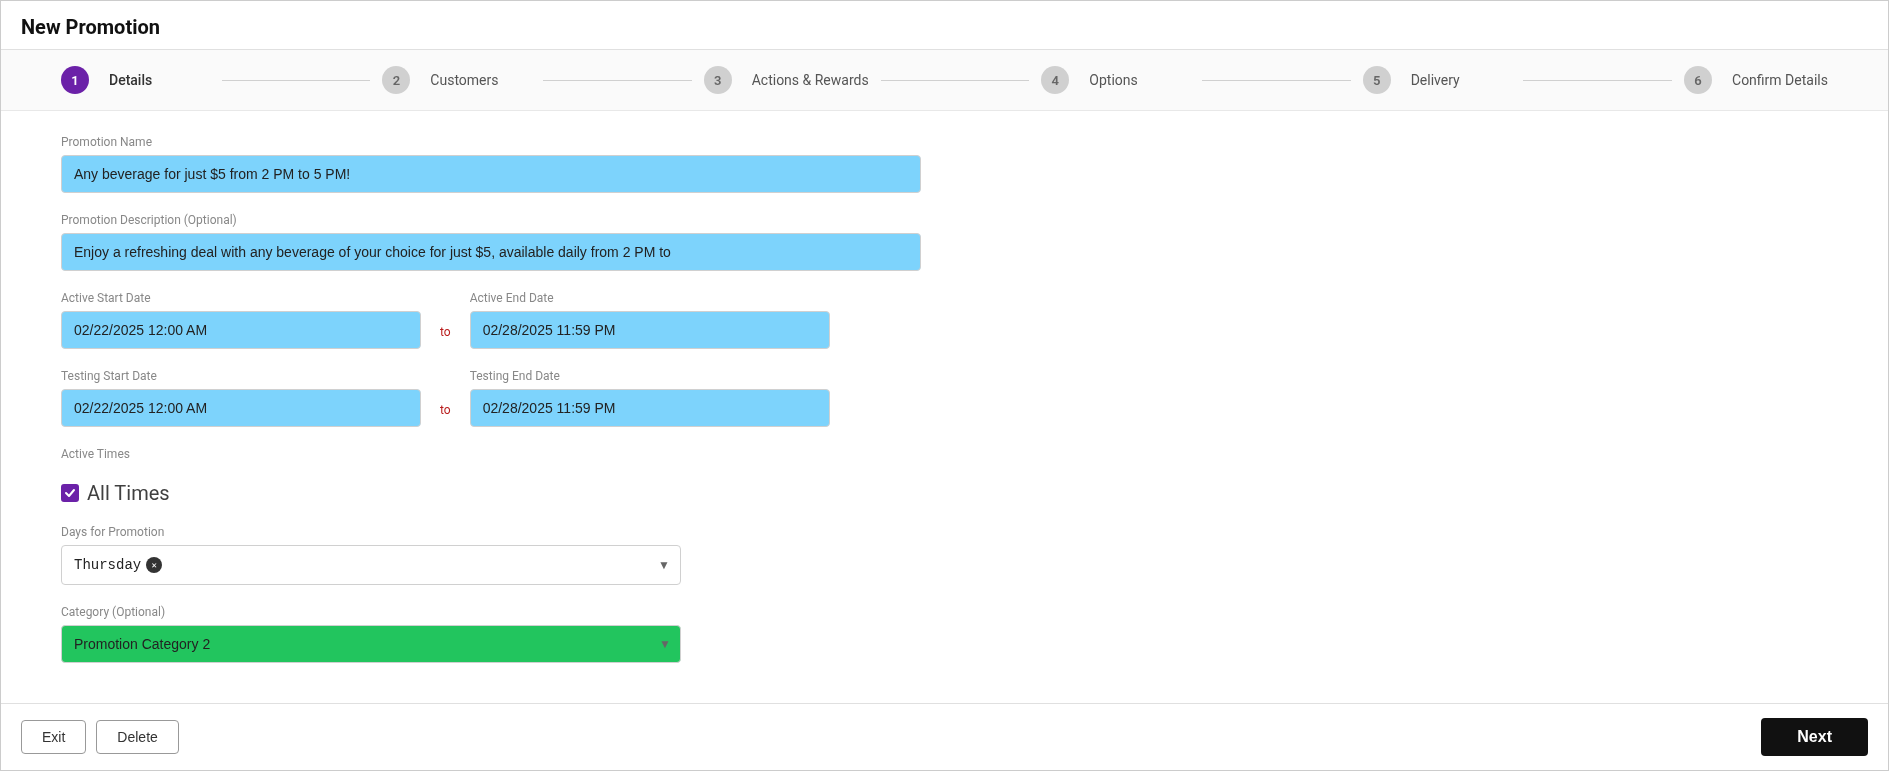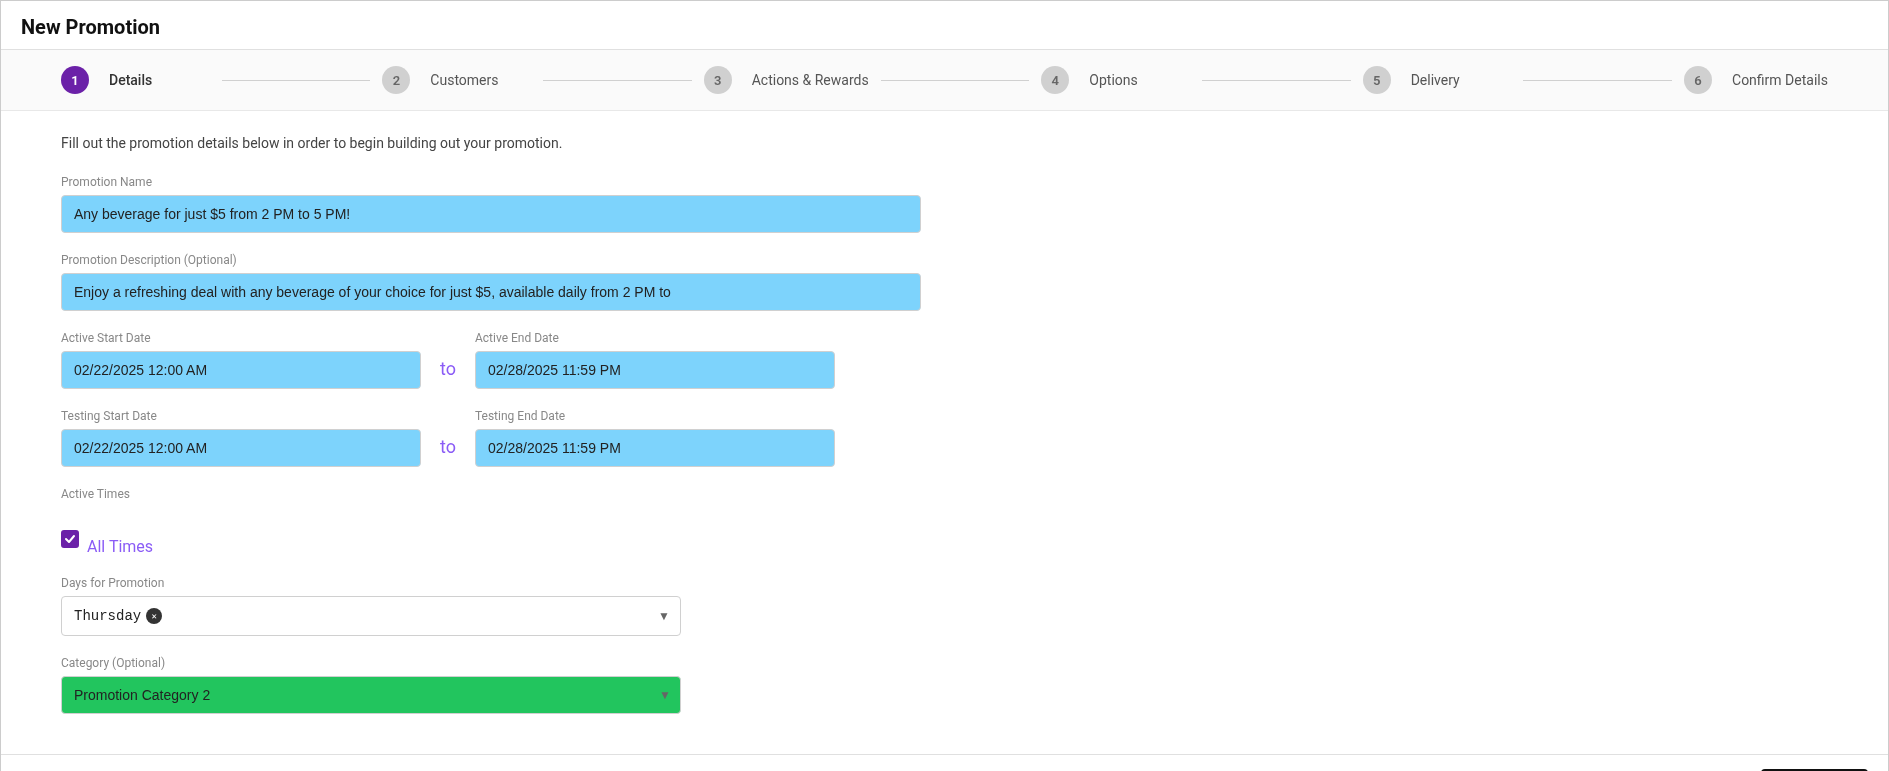--- a/index.html
+++ b/index.html
@@ -116,22 +116,22 @@
     .date-field {
       display: flex;
       flex-direction: column;
     }
     .date-field .text-input {
       width: 360px;
     }
     .to-label {
       padding: 0 12px;
       padding-bottom: 10px;
-      font-size: 18px;
-      color: #8b5cf6;
+      font-size: 12px;
+      color: #b91c1c;
       align-self: flex-end;
     }
     .active-times-section {
       margin-bottom: 20px;
     }
     .active-times-label {
       font-size: 12px;
       color: #888;
       margin-bottom: 20px;
       display: block;
@@ -151,23 +151,22 @@
       align-items: center;
       justify-content: center;
       cursor: pointer;
       flex-shrink: 0;
     }
     .checkbox-custom svg {
       width: 12px;
       height: 12px;
     }
     .checkbox-label {
-      font-size: 16px;
-      color: #8b5cf6;
-      margin-top: 16px;
+      font-size: 20px;
+      color: #404040;
     }
     .select-wrapper {
       position: relative;
       width: 620px;
     }
     .select-field {
       width: 100%;
       padding: 10px 36px 10px 12px;
       border: 1px solid #d0d0d0;
       border-radius: 4px;
@@ -304,21 +303,20 @@
       <span class="step-label">Delivery</span>
     </div>
     <div class="step-connector"></div>
     <div class="step">
       <div class="step-circle inactive">6</div>
       <span class="step-label">Confirm Details</span>
     </div>
   </div>
 
   <div class="content">
-    <p class="intro-text">Fill out the promotion details below in order to begin building out your promotion.</p>
 
     <div class="form-section">
 
       <div class="field-group">
         <label class="field-label">Promotion Name</label>
         <input class="text-input" type="text" value="Any beverage for just $5 from 2 PM to 5 PM!" style="">
       </div>
 
       <div class="field-group">
         <label class="field-label">Promotion Description (Optional)</label>

